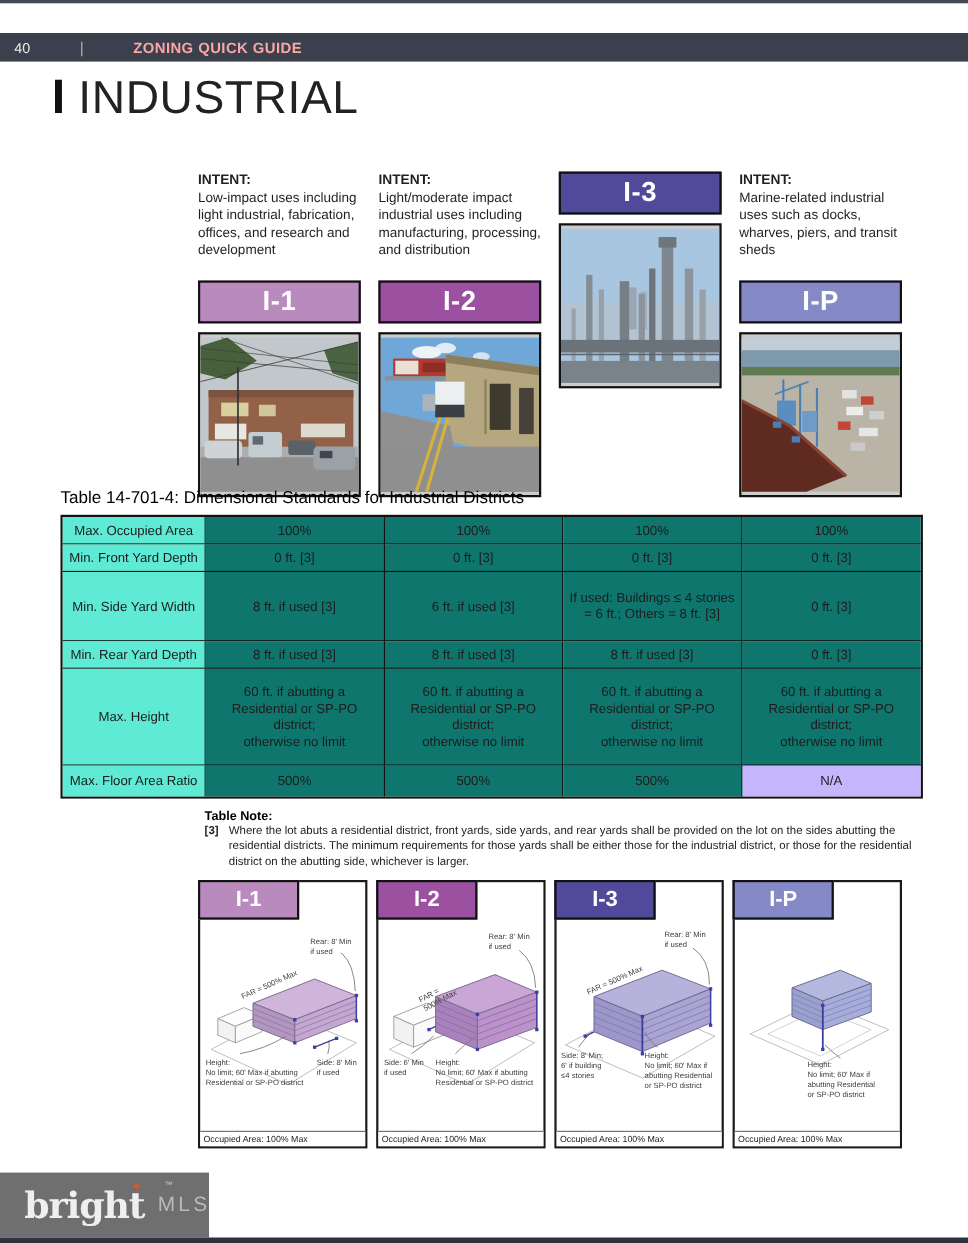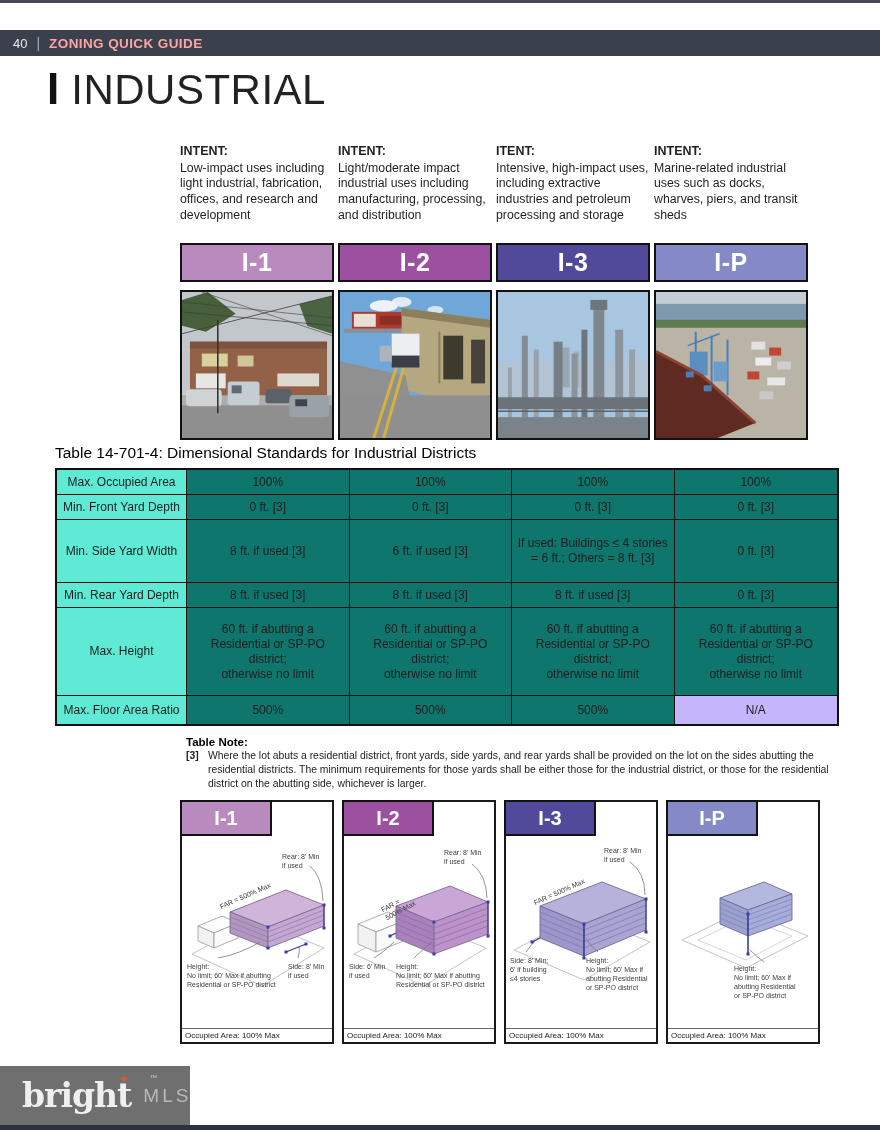--- a/index.html
+++ b/index.html
@@ -5,30 +5,30 @@
   * { margin:0; padding:0; box-sizing:border-box; }
   html,body { background:#e8e8e8; }
   .page {
     position:relative; width:880px; height:1130px; background:#ffffff;
     font-family:"Liberation Sans", sans-serif; color:#231f20; overflow:hidden;
     margin:0 auto;
   }
   .top-edge { position:absolute; top:0; left:0; width:880px; height:3px; background:#434a54; }
   .header-bar {
     position:absolute; top:30px; left:0; width:880px; height:26px; background:#3a414c;
-    color:#fff; display:flex; align-items:center; padding-left:13px;
+    color:#fff; display:flex; align-items:center; padding-left:13px;gap:36px;
   }
   .page-num { font-size:13px; font-weight:400; color:#e8e8e8; }
   .header-divider { margin:0 9px; color:#aab0b8; font-size:14px; font-weight:300; }
   .header-title { font-size:13.5px; font-weight:700; letter-spacing:0.4px; color:#fca5a5; }
   .main-title { position:absolute; left:47px; top:64px; white-space:nowrap; }
   .main-title .letter { font-size:44px; font-weight:700; color:#111; letter-spacing:0; }
   .main-title .word { font-size:42px; font-weight:400; color:#222; margin-left:12px; letter-spacing:0.5px; }
 
-  .columns { position:absolute; left:180px; top:144px; width:640px; display:flex; gap:4px; }
+  .columns { position:absolute; left:180px; top:156px; width:640px; display:flex; gap:16px; }
   .col { width:154px; }
   .intent-block { height:99px; font-size:12.3px; line-height:1.27; color:#231f20; }
   .intent-label { font-weight:700; font-size:12.5px; margin-bottom:1px; }
   .district-bar {
     height:39px; border:2px solid #121212; display:flex; align-items:center; justify-content:center;
     color:#fff; font-size:25px; font-weight:700; letter-spacing:0.5px;
   }
   .photo { margin-top:8px; height:150px; border:2px solid #121212; overflow:hidden; background:#ccc; }
   .photo svg { display:block; width:100%; height:100%; }
 
@@ -159,24 +159,20 @@
           <polyline points="58,72 34,147" fill="none" stroke="#d4b23c" stroke-width="3"></polyline>
           <polyline points="65,73 44,147" fill="none" stroke="#d4b23c" stroke-width="3"></polyline>
           <rect x="52" y="42" width="28" height="30" fill="#eceff1"></rect>
           <rect x="52" y="64" width="28" height="12" fill="#3a3f46"></rect>
           <rect x="40" y="54" width="12" height="16" fill="#aab4ba"></rect>
         </svg>
       </div>
     </div>
 
     <div class="col">
-      <div class="intent-block">
-        <div class="intent-label">ITENT:</div>
-        <div class="intent-text">Intensive, high-impact uses, including extractive industries and petroleum processing and storage</div>
-      </div>
       <div class="district-bar" style="background: rgb(81, 74, 155);">I-3</div>
       <div class="photo">
         <svg viewBox="0 0 151 147">
           <rect x="0" y="0" width="151" height="147" fill="#a8c6e0"></rect>
           <rect x="0" y="70" width="151" height="40" fill="#b9c2cc" opacity="0.6"></rect>
           <rect x="64" y="56" width="8" height="40" fill="#9aa6b2"></rect>
           <rect x="76" y="60" width="6" height="36" fill="#a5afba"></rect>
           <rect x="96" y="14" width="11" height="116" fill="#7e868e"></rect>
           <rect x="93" y="8" width="17" height="10" fill="#6d757d"></rect>
           <rect x="118" y="38" width="8" height="92" fill="#8b949c"></rect>

